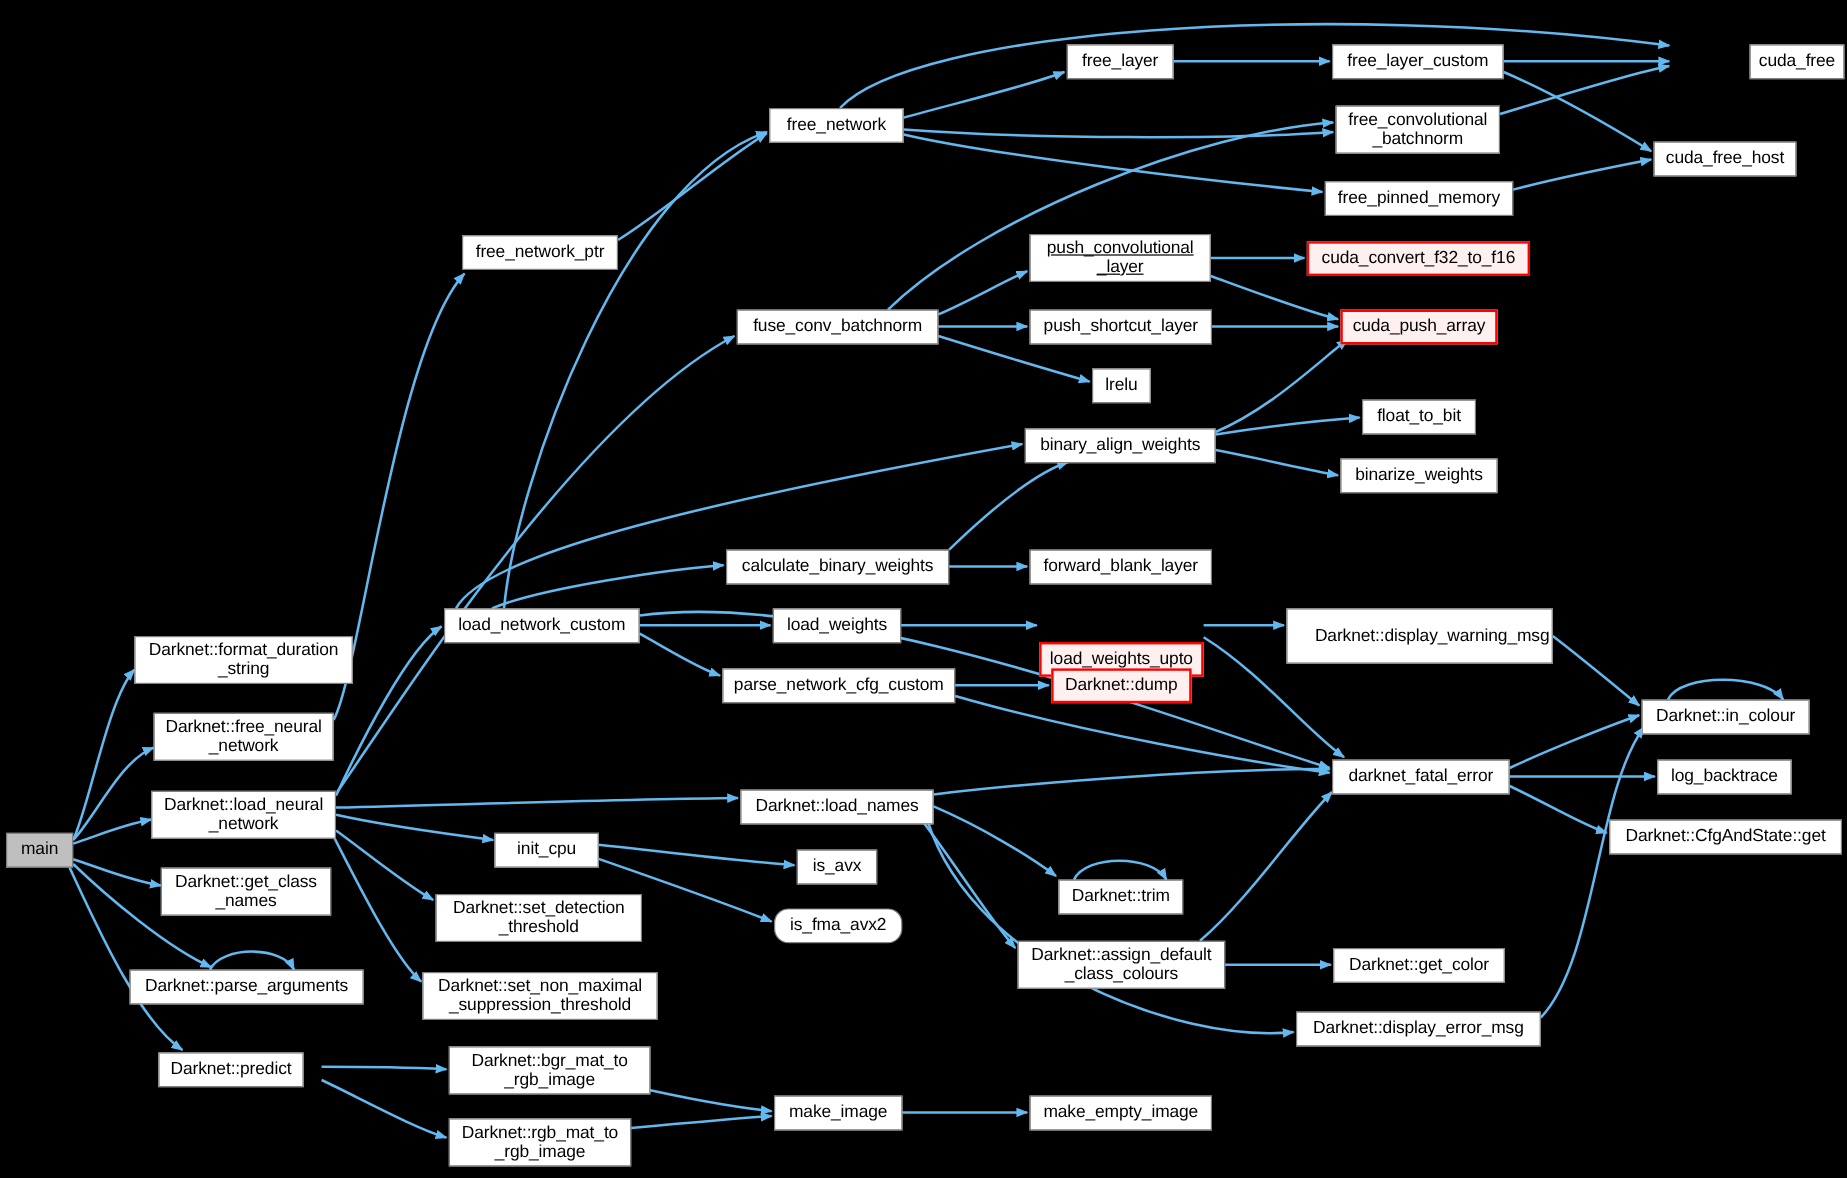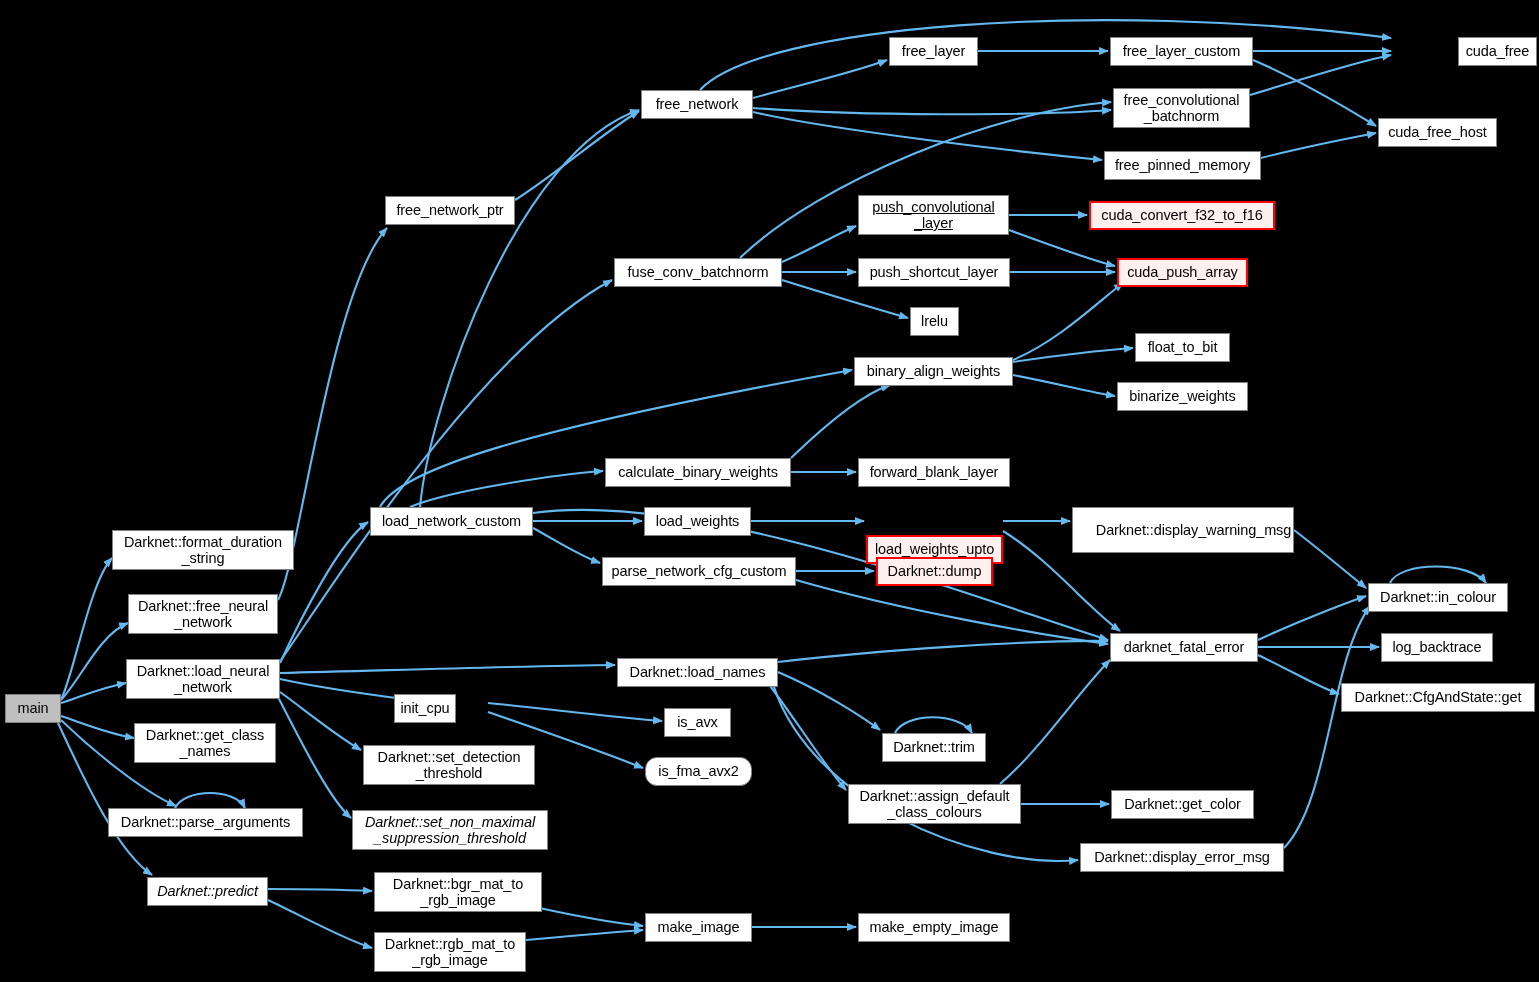--- a/index.html
+++ b/index.html
@@ -132,27 +132,27 @@
       <div class="node filled" style="left: 5px; top: 694px; width: 56px; height: 29px;">main</div>
       <div class="node" style="left: 112px; top: 530px; width: 182px; height: 40px;">Darknet::format_duration
 _string</div>
       <div class="node" style="left: 128px; top: 594px; width: 150px; height: 40px;">Darknet::free_neural
 _network</div>
       <div class="node" style="left: 126px; top: 659px; width: 154px; height: 40px;">Darknet::load_neural
 _network</div>
       <div class="node" style="left: 134px; top: 723px; width: 142px; height: 40px;">Darknet::get_class
 _names</div>
       <div class="node" style="left: 108px; top: 808px; width: 195px; height: 29px;">Darknet::parse_arguments</div>
-      <div class="node" style="left: 147px; top: 877px; width: 121px; height: 29px; font-style: italic;">Darknet::predict</div>
+      <div class="node" style="left: 132px; top: 877px; width: 121px; height: 29px;">Darknet::predict</div>
       <div class="node" style="left: 385px; top: 196px; width: 130px; height: 29px;">free_network_ptr</div>
       <div class="node" style="left: 370px; top: 507px; width: 163px; height: 29px;">load_network_custom</div>
-      <div class="node" style="left: 394px; top: 694px; width: 62px; height: 29px;">init_cpu</div>
+      <div class="node" style="left: 412px; top: 694px; width: 87px; height: 29px;">init_cpu</div>
       <div class="node" style="left: 363px; top: 745px; width: 172px; height: 40px;">Darknet::set_detection
 _threshold</div>
-      <div class="node" style="left: 352px; top: 810px; width: 196px; height: 40px; font-style: italic;">Darknet::set_non_maximal
+      <div class="node" style="left: 352px; top: 810px; width: 196px; height: 40px;">Darknet::set_non_maximal
 _suppression_threshold</div>
       <div class="node" style="left: 374px; top: 872px; width: 168px; height: 40px;">Darknet::bgr_mat_to
 _rgb_image</div>
       <div class="node" style="left: 374px; top: 932px; width: 152px; height: 40px;">Darknet::rgb_mat_to
 _rgb_image</div>
       <div class="node" style="left: 641px; top: 90px; width: 112px; height: 29px;">free_network</div>
       <div class="node" style="left: 614px; top: 258px; width: 168px; height: 29px;">fuse_conv_batchnorm</div>
       <div class="node" style="left: 605px; top: 458px; width: 186px; height: 29px;">calculate_binary_weights</div>
       <div class="node" style="left: 644px; top: 507px; width: 107px; height: 29px;">load_weights</div>
       <div class="node" style="left: 602px; top: 557px; width: 194px; height: 29px;">parse_network_cfg_custom</div>

